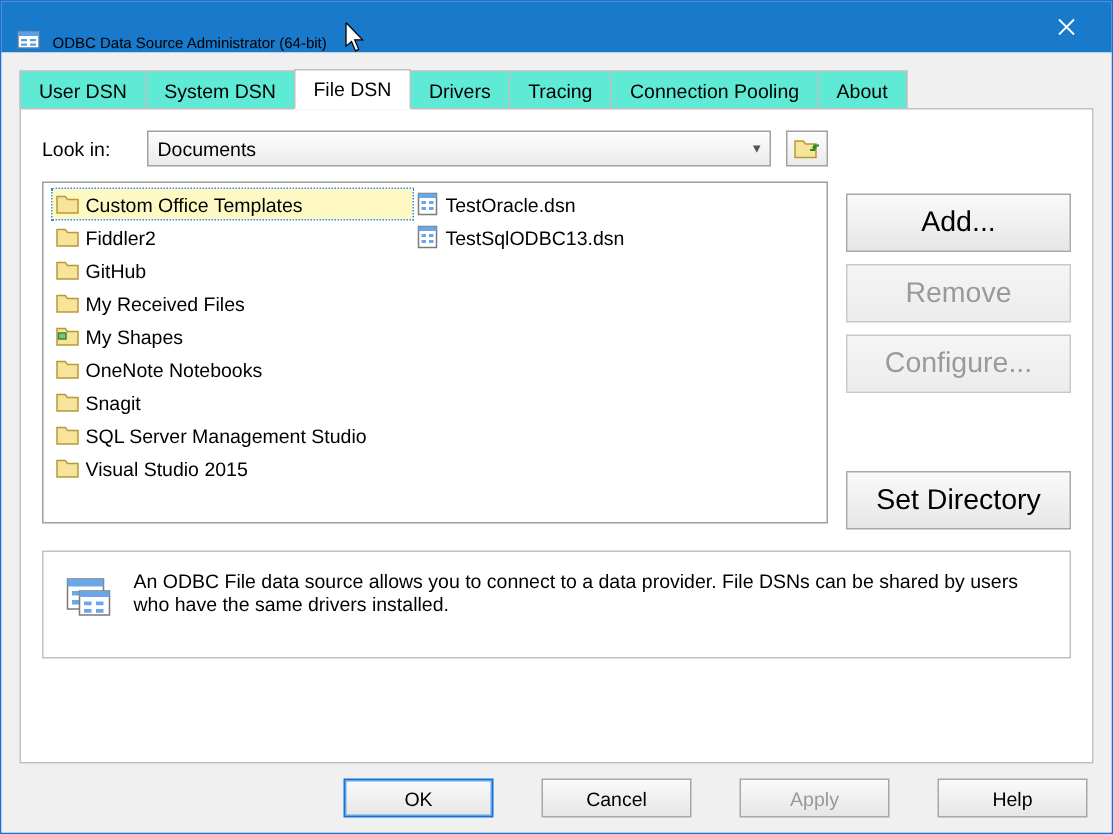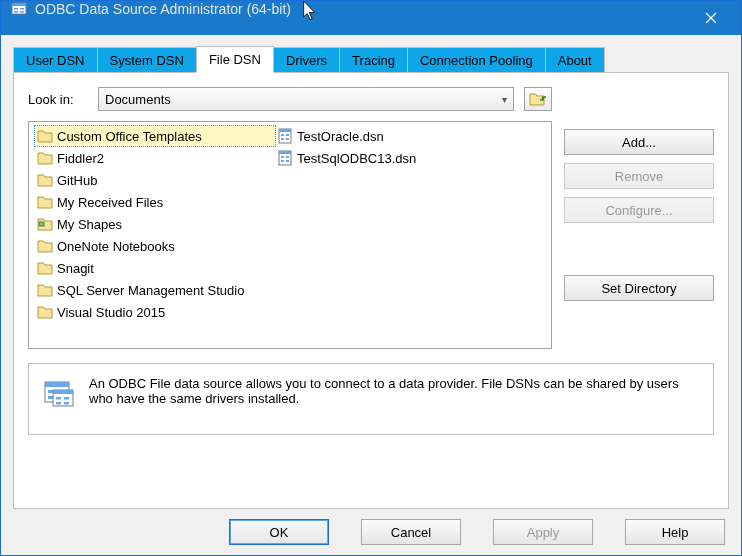--- a/index.html
+++ b/index.html
@@ -6,22 +6,22 @@
   body { margin: 0; background: #fff; }
   .window {
     width: 742px; height: 556px;
     border: 1px solid #1a6fd4;
     background: #f0f0f0;
     display: flex; flex-direction: column;
     position: relative;
   }
   .titlebar {
     height: 34px; background: #1979ca;
-    display: flex; align-items: flex-start;
-    color: #e5e5e5; font-size: 14px;
+    display: flex; align-items: flex-end;
+    color: #000000; font-size: 10px;
     padding: 0 10px;
   }
   .titlebar .app-icon {
     width: 16px; height: 16px; margin-right: 8px;
     display:flex; align-items:center; justify-content:center;
   }
   .titlebar .title-text { flex: 0 0 auto; }
   .titlebar .cursor {
     width: 14px; height: 20px; margin-left: 12px;
     fill: #fff; stroke:#333;
@@ -38,21 +38,21 @@
     padding: 10px 12px 8px 12px;
   }
   .tabstrip {
     display: flex; align-items: flex-end;
     font-size: 13px; color: #000;
   }
   .tab {
     padding: 5px 12px 5px 12px;
     border: 1px solid #c0c0c0;
     border-bottom: none;
-    background: #0ea5e9;
+    background: #5eead4;
     margin-right: -1px;
     cursor: default;
     position: relative;
     top: 1px;
   }
   .tab.active {
     background: #fff;
     border-bottom: 1px solid #fff;
     z-index: 2;
   }
@@ -94,23 +94,23 @@
     padding: 4px 6px;
     display:flex; flex-direction: row;
     font-size:13px; overflow:hidden;
   }
   .list-col { display:flex; flex-direction:column; gap:2px; width: 240px;}
   .list-item { display:flex; align-items:center; height:20px; gap:4px; cursor:default; padding:0 2px;}
   .list-item.selected { background:#fef9c3; outline:1px dotted #3a8bdc; }
   .folder-ico { width:16px; height:14px; }
   .dsn-ico { width:16px; height:16px; }
   .side-btn {
-    height:26px; border:1px solid #a8a8a8;
+    height:39px; border:1px solid #a8a8a8;
     background: linear-gradient(#fafafa,#e6e6e6);
-    font-size:13px; cursor:default;
+    font-size:19px; cursor:default;
     display:flex; align-items:center; justify-content:center;
   }
   .side-btn.disabled { color:#9a9a9a; background: linear-gradient(#f5f5f5,#ececec); border-color:#c8c8c8; }
   .right-col .gap { height: 36px; }
   .info-panel {
     margin-top: 14px;
     border:1px solid #c0c0c0;
     padding: 12px 14px;
     display:flex; gap:14px;
     font-size:13px; color:#000;

